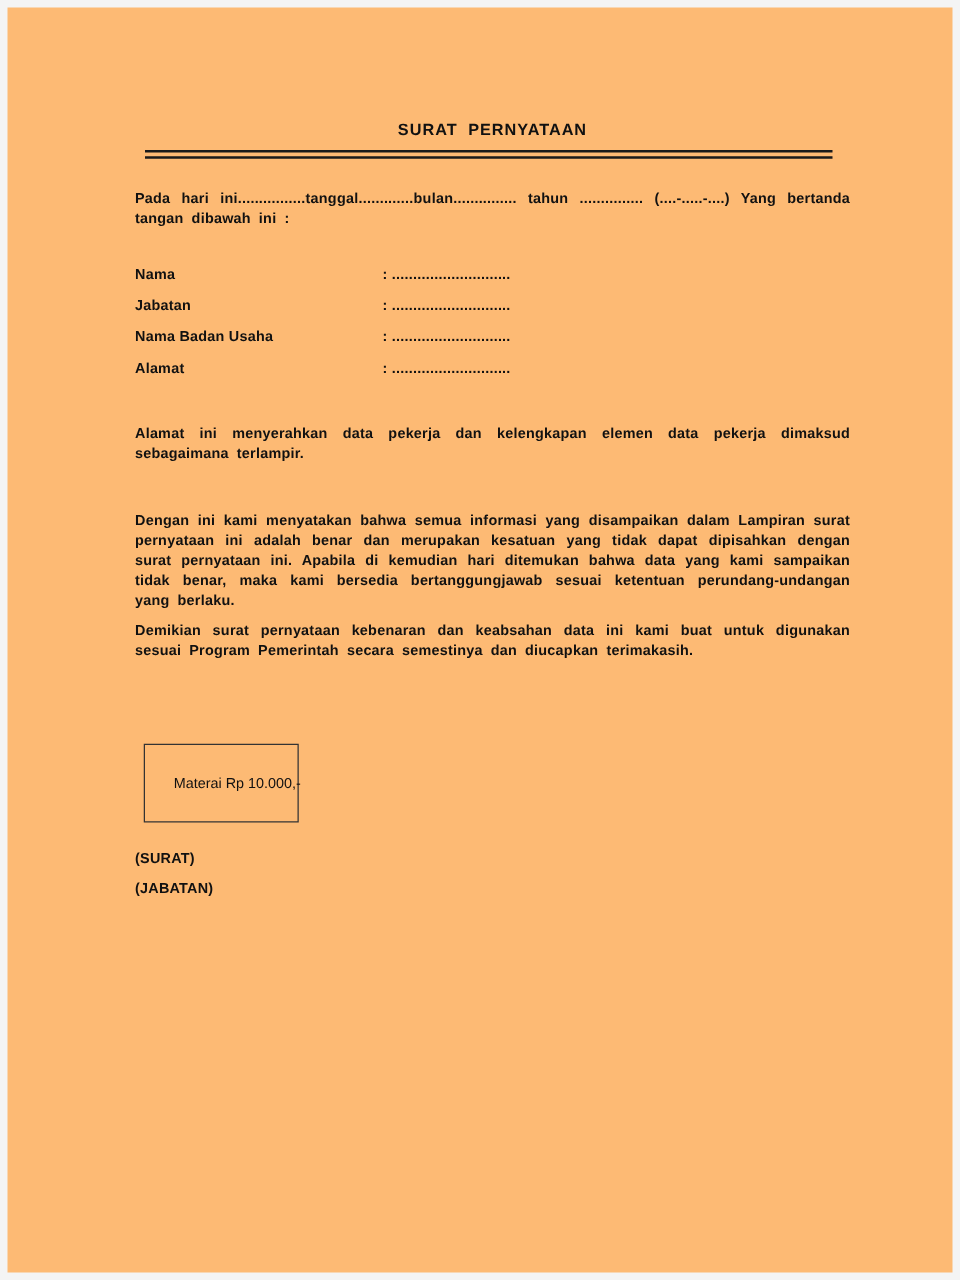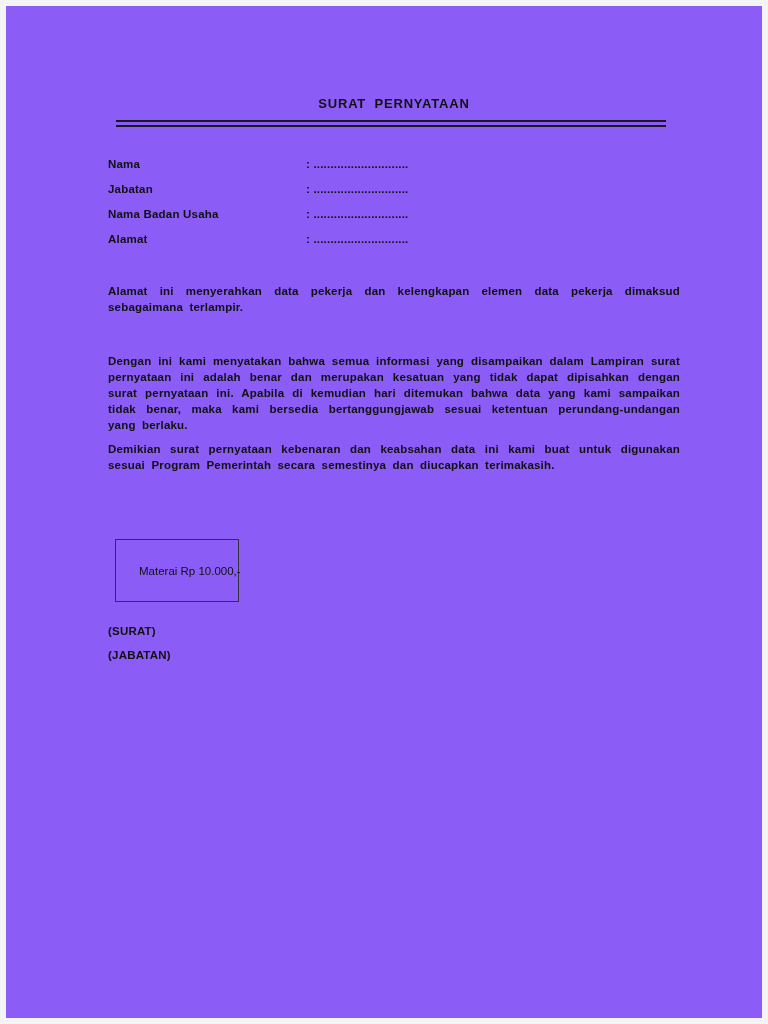--- a/index.html
+++ b/index.html
@@ -6,21 +6,21 @@
     margin: 0;
     padding: 0;
     background: #fafafa;
     font-family: "Liberation Sans", sans-serif;
   }
   .page {
     position: relative;
     width: 768px;
     height: 1024px;
     margin: 0 auto;
-    background: #8b5cf6;
+    background: #fdba74;
     box-sizing: border-box;
     padding: 94px 88px 0 108px;
     color: #111111;
     box-shadow: inset 0 0 0 6px #f4f4f4;
   }
   .title-block {
     text-align: center;
     font-weight: bold;
     font-size: 13px;
     line-height: 19px;
@@ -88,20 +88,21 @@
 <body>
 
 <div class="page">
 
   <div class="title-block">
     <div>SURAT PERNYATAAN</div>
   </div>
 
   <div class="double-rule"></div>
 
+  <p class="para intro">Pada hari ini................tanggal.............bulan............... tahun ............... (....-.....-....) Yang bertanda tangan dibawah ini :</p>
 
   <div class="fields">
     <div class="field-row">
       <span class="field-label">Nama</span>
       <span class="field-value">: ............................</span>
     </div>
     <div class="field-row">
       <span class="field-label">Jabatan</span>
       <span class="field-value">: ............................</span>
     </div>

